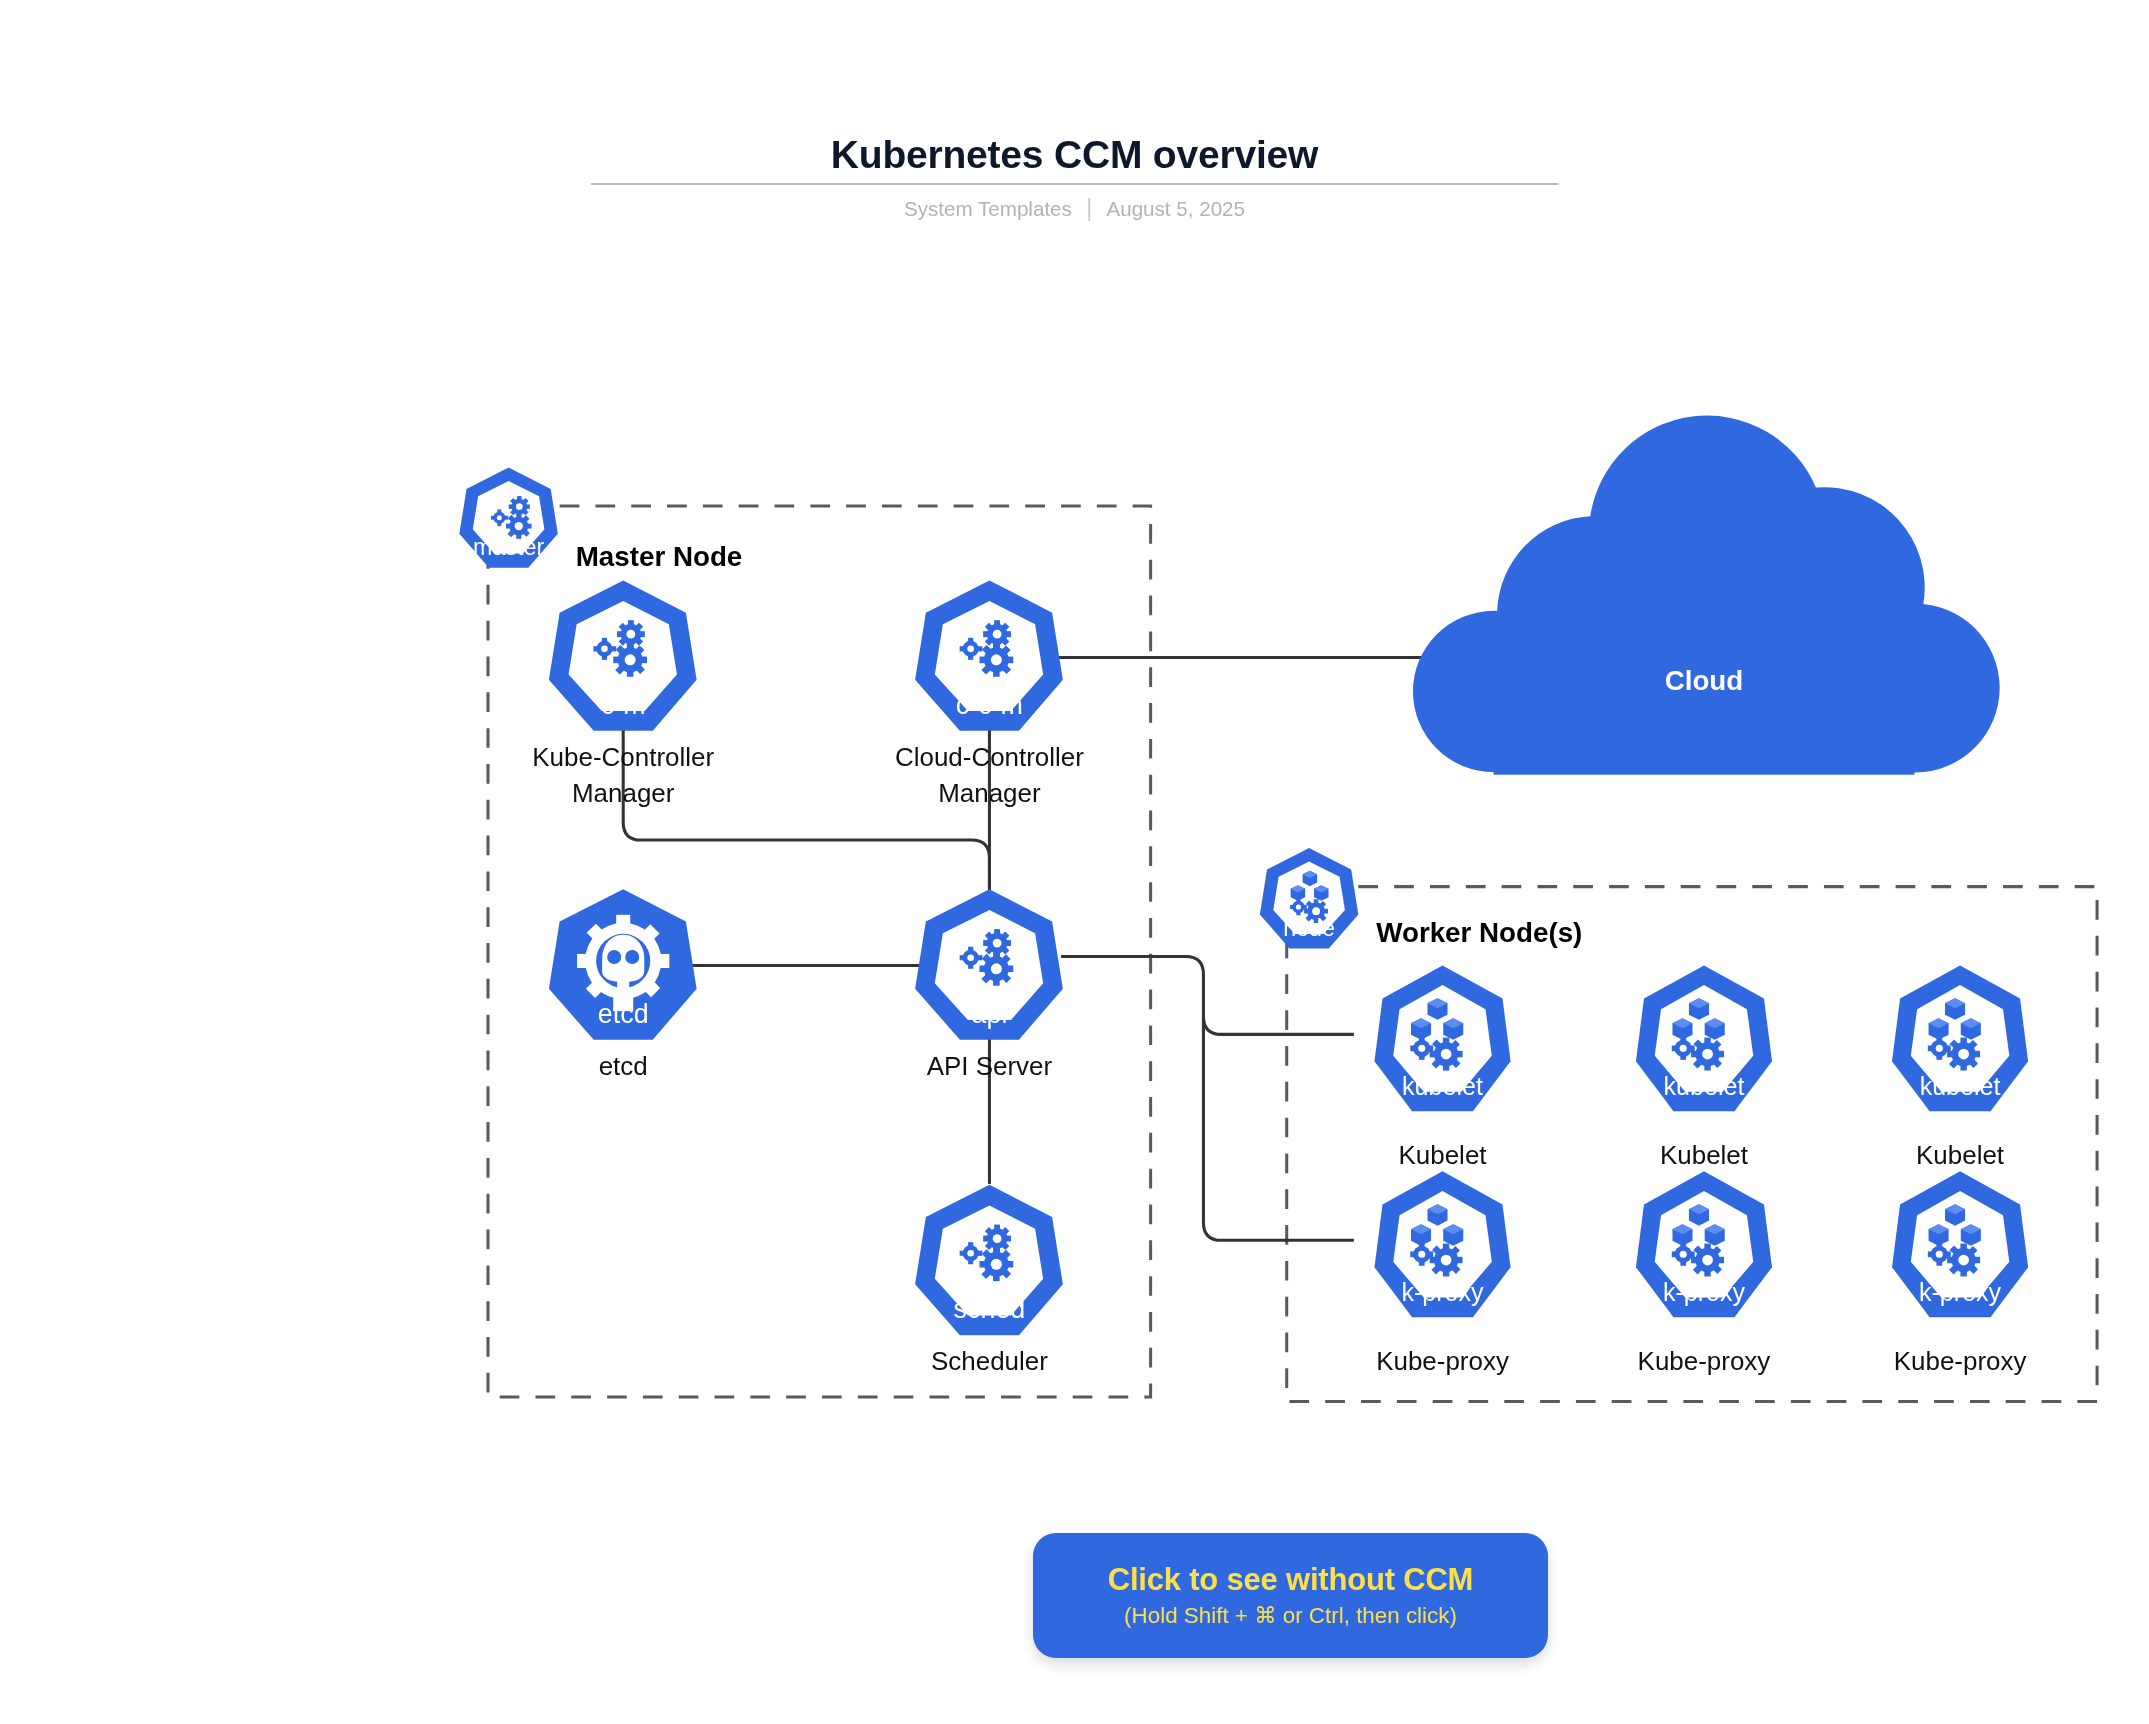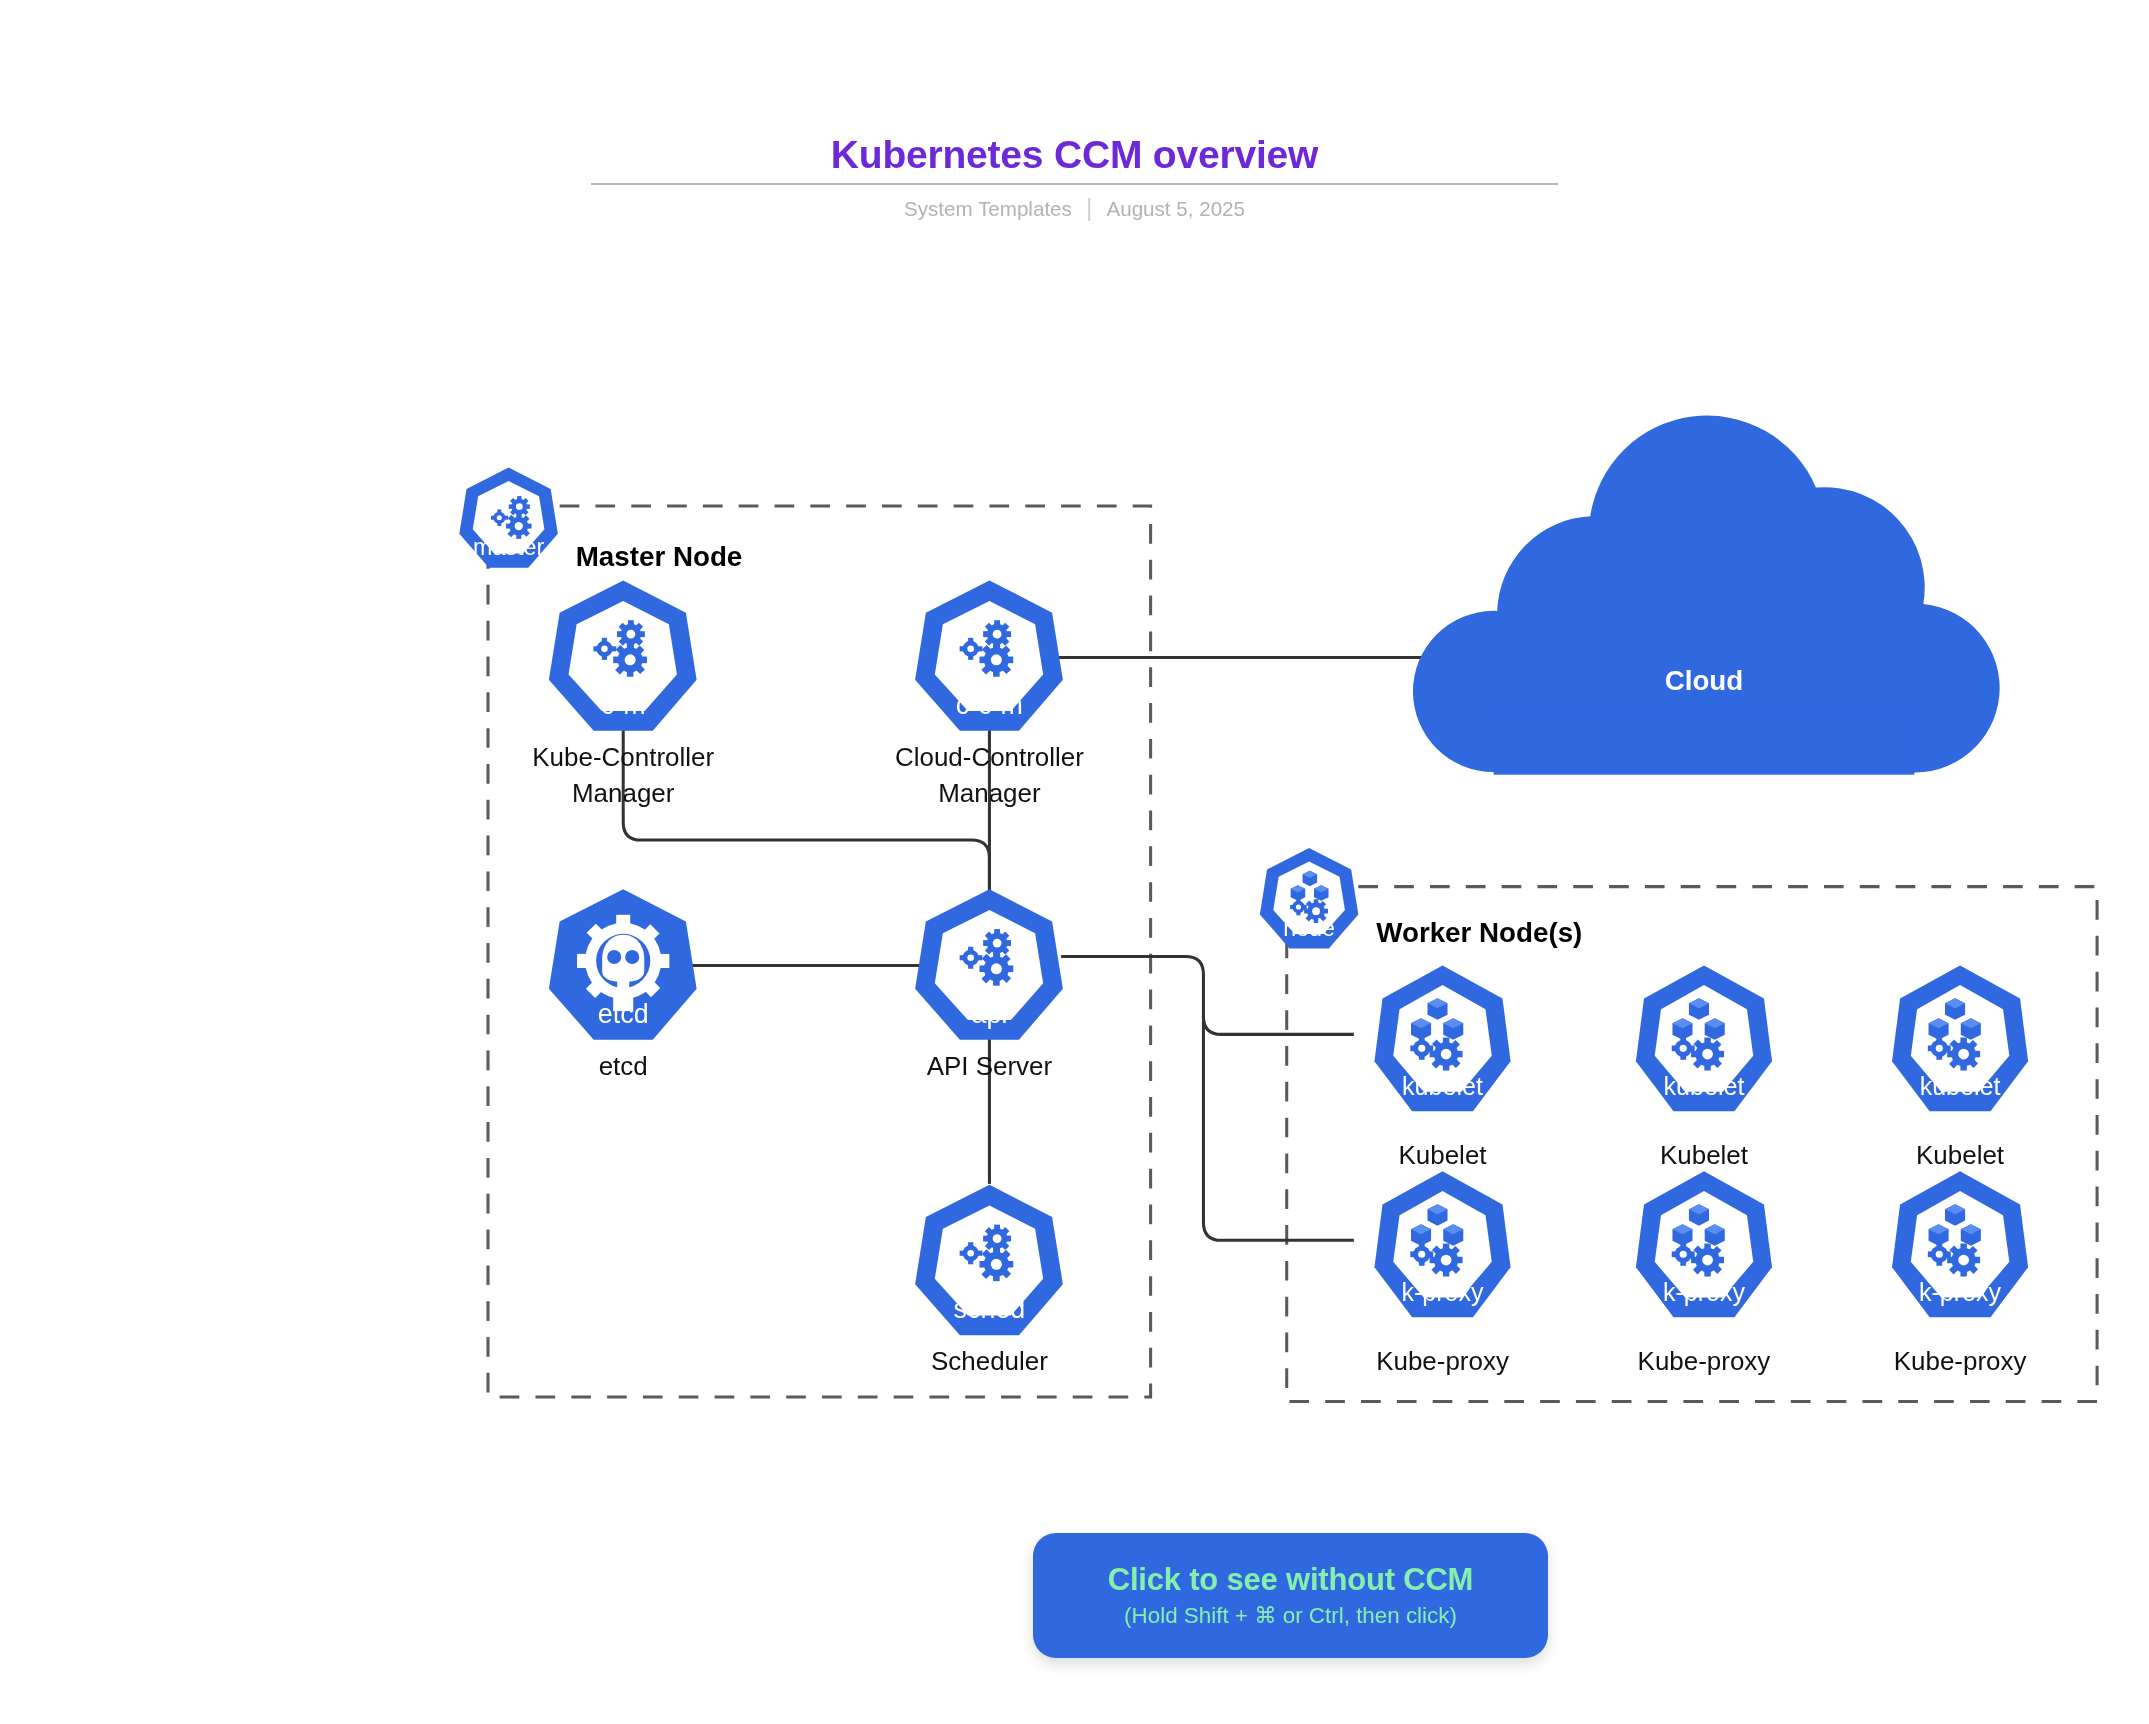--- a/index.html
+++ b/index.html
@@ -19,21 +19,21 @@
   .header {
     position: absolute;
     left: 0;
     top: 134px;
     width: 2149px;
     text-align: center;
   }
   .header-title {
     font-size: 39px;
     font-weight: bold;
-    color: #6d28d9;
+    color: #0f172a;
     letter-spacing: -0.2px;
     line-height: 1.1;
     padding-bottom: 6.3px;
   }
   .header-rule {
     width: 967px;
     height: 1.8px;
     background: #b9b9b9;
     margin: 0 auto;
   }
@@ -97,21 +97,21 @@
   
   .cta-button {
     position: absolute;
     left: 1033px;
     top: 1533px;
     width: 515px;
     height: 125px;
     background: #3068e0;
     border: none;
     border-radius: 23px;
-    color: #86efac;
+    color: #fde047;
     cursor: pointer;
     box-shadow: 0 5.4px 12.5px rgba(0,0,0,0.14);
     display: flex;
     flex-direction: column;
     align-items: center;
     justify-content: center;
     gap: 3.6px;
     font-family: "Liberation Sans", sans-serif;
     padding: 0;
   }

